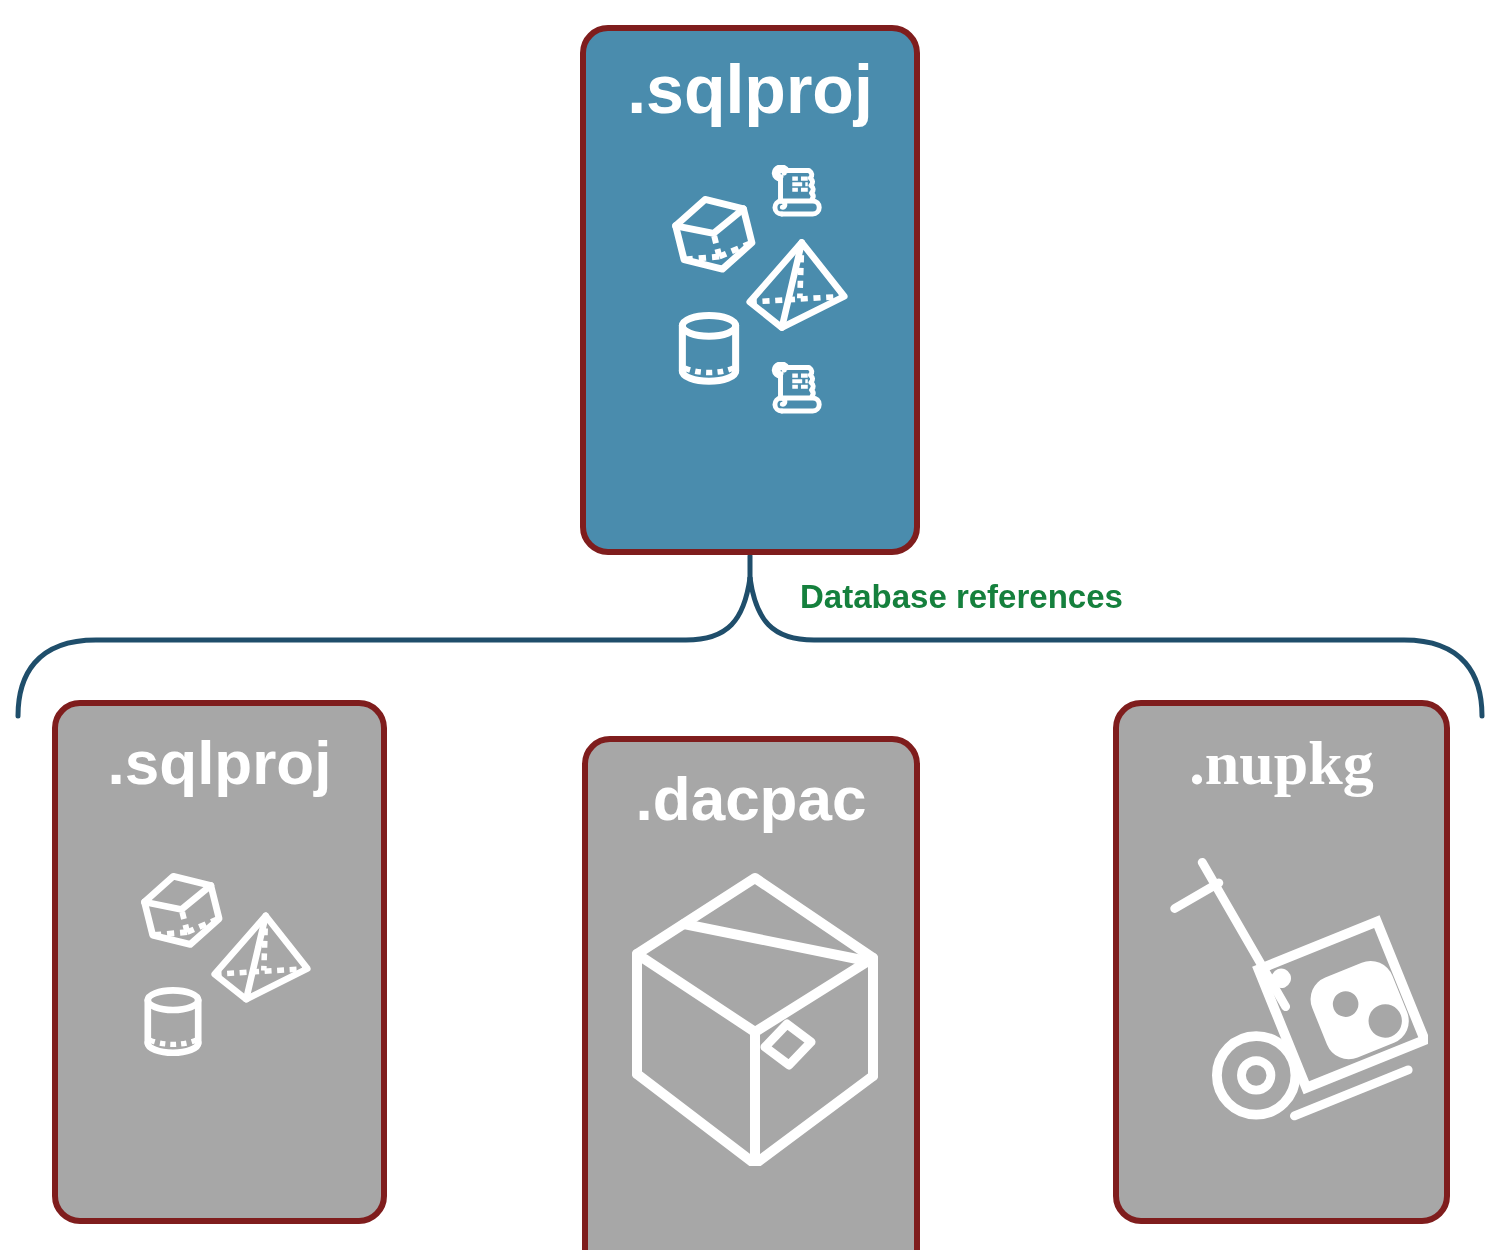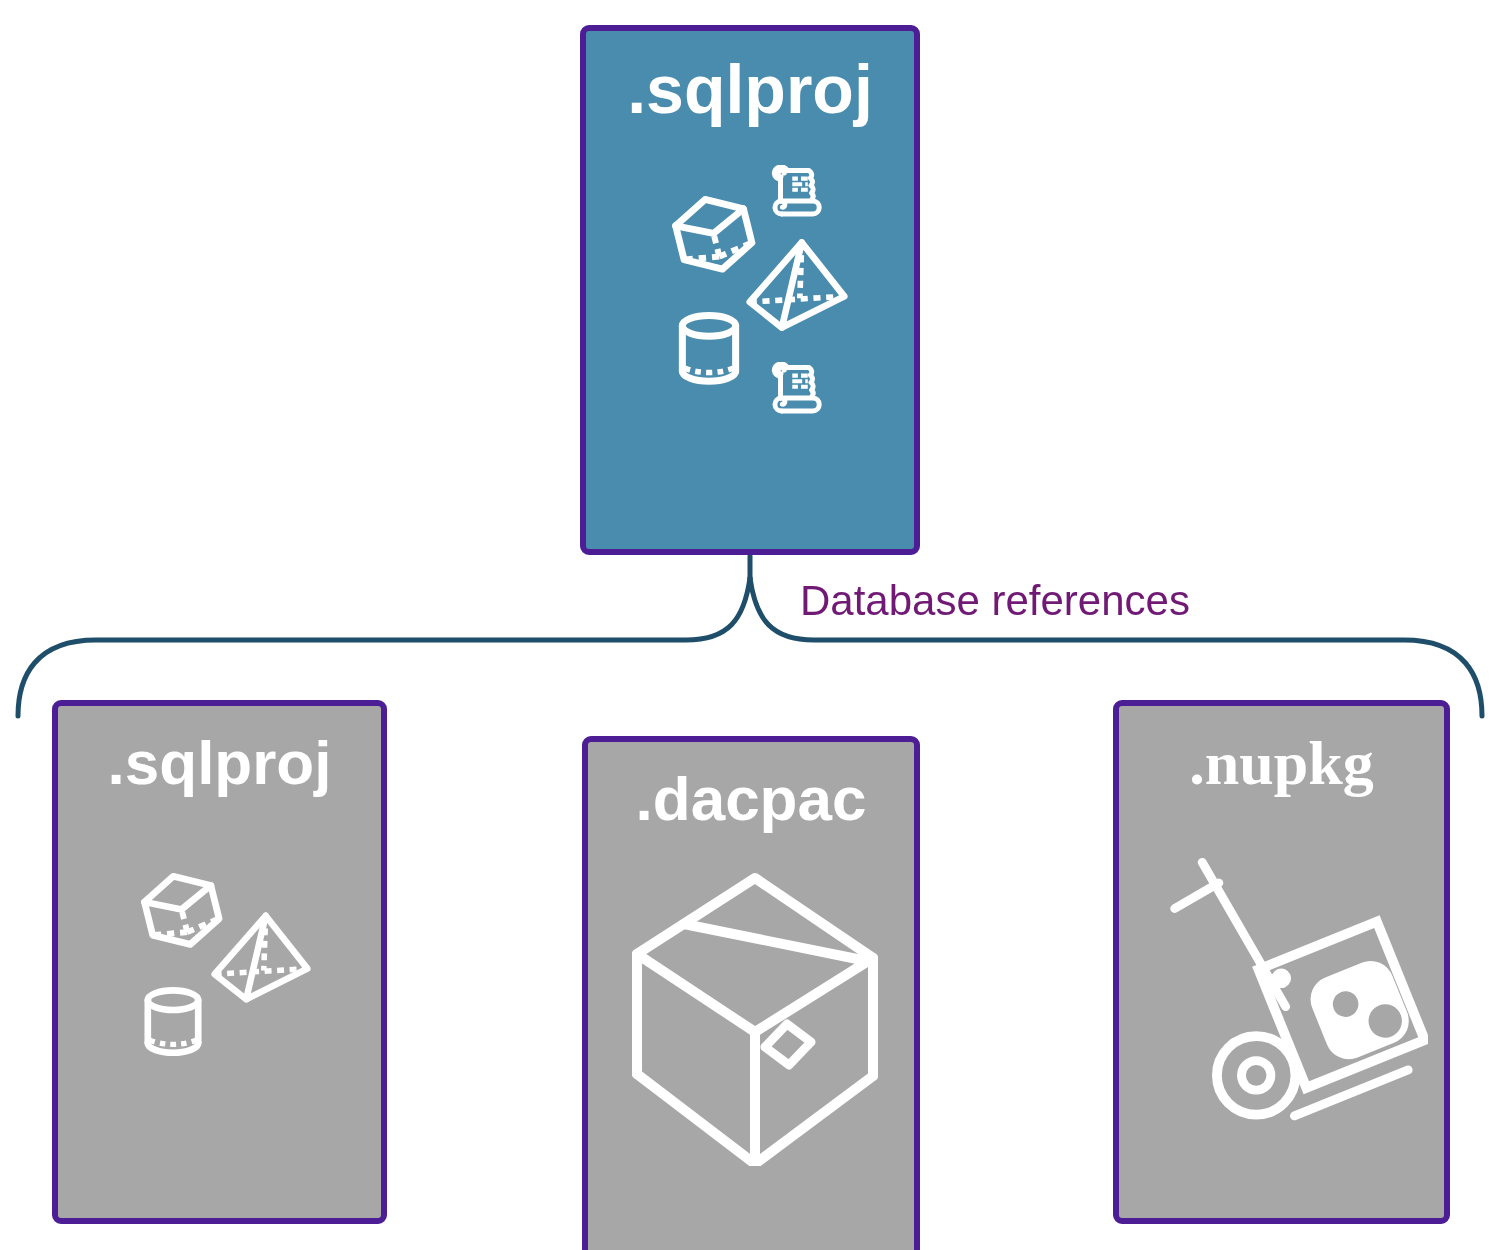--- a/index.html
+++ b/index.html
@@ -8,22 +8,22 @@
     background: #ffffff;
     font-family: "Liberation Sans", sans-serif;
     position: relative;
     overflow: hidden;
   }
   .canvas { position: absolute; inset: 0; width: 1500px; height: 1250px; }
 
   .node {
     position: absolute;
     box-sizing: border-box;
-    border: 6px solid #4c1d95;
-    border-radius: 9px;
+    border: 6px solid #7f1d1d;
+    border-radius: 28px;
   }
   .node-root {
     left: 580px; top: 25px; width: 340px; height: 530px;
     background: #4A8CAD;
   }
   .node-child { background: #A7A7A7; }
   #child-sqlproj { left: 52px;  top: 700px; width: 335px; height: 524px; }
   #child-dacpac  { left: 582px; top: 700px; width: 338px; height: 664px; margin-top: 36px; }
   #child-nupkg   { left: 1113px;top: 700px; width: 337px; height: 524px; font-family: Liberation Serif, serif; }
 
@@ -59,23 +59,23 @@
 
   .brace-svg {
     position: absolute; left: 0; top: 0;
     width: 1500px; height: 1250px;
     pointer-events: none;
   }
 
   .connector-label {
     position: absolute;
     left: 800px; top: 580px;
-    font-size: 42px;
-    font-weight: normal;
-    color: #701a75;
+    font-size: 33px;
+    font-weight: bold;
+    color: #15803d;
     line-height: 1;
     white-space: nowrap;
   }
 </style>
 </head>
 <body>
 
 <svg width="0" height="0" style="position:absolute" aria-hidden="true">
   <defs>
     <symbol id="sym-cube" viewBox="0 0 100 100">

